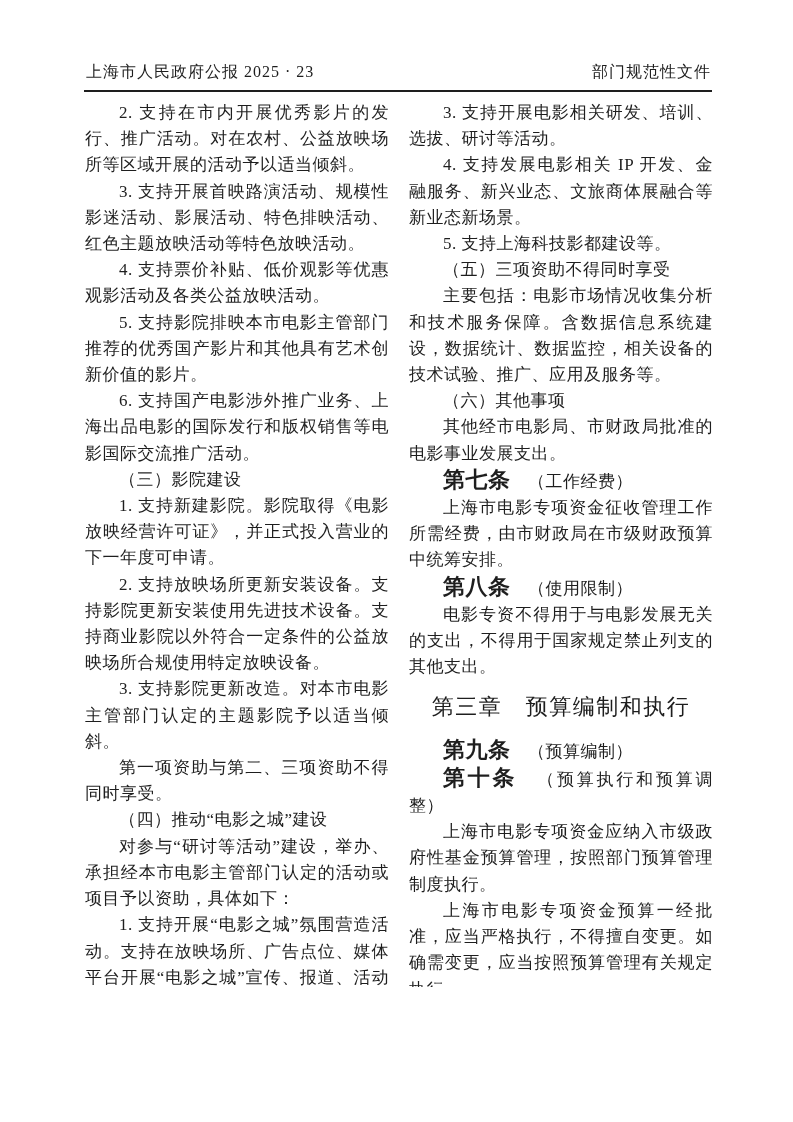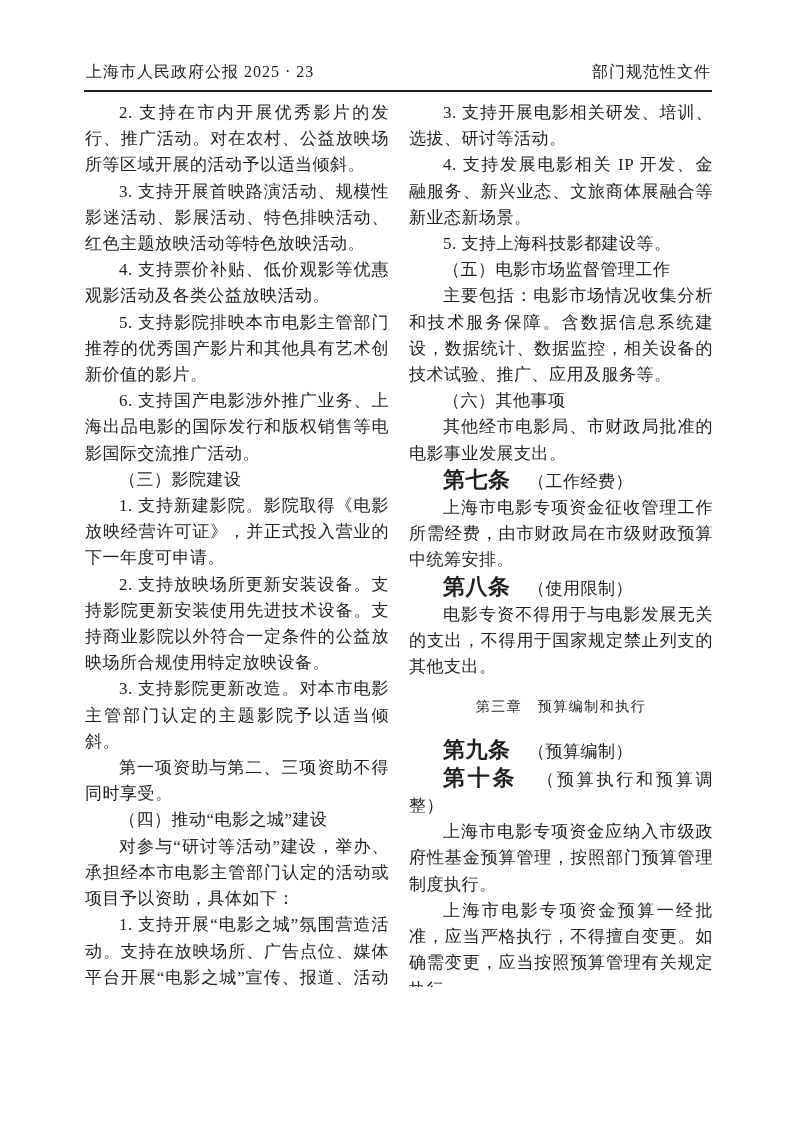--- a/index.html
+++ b/index.html
@@ -59,21 +59,21 @@
     text-indent: 2em;
   }
   .col p .lead {
     font-weight: bold;
     font-family: "Liberation Sans", "DejaVu Sans", sans-serif;
     font-size: 22px;
   }
   .col p.chapter {
     text-align: center;
     text-indent: 0;
-    font-size: 14px;
+    font-size: 22px;
     letter-spacing: 1.5px;
     margin-top: 14px;
     margin-bottom: 16px;
   }
   .footer {
     position: absolute;
     top: 1042px;
     left: 622px;
     font-size: 12px;
     letter-spacing: 3px;
@@ -106,21 +106,21 @@
         <p class="indent">第一项资助与第二、三项资助不得同时享受。</p>
         <p class="indent">（四）推动“电影之城”建设</p>
         <p class="indent">对参与“研讨等活动”建设，举办、承担经本市电影主管部门认定的活动或项目予以资助，具体如下：</p>
         <p class="indent">1. 支持开展“电影之城”氛围营造活动。支持在放映场所、广告点位、媒体平台开展“电影之城”宣传、报道、活动展示等氛围营造活动。支持开展宣传片摄制、宣传周边设计制作等活动。</p>
         <p class="indent">2. 支持优秀影片在沪摄制。对在沪拍摄制作，已在国内院线上映，取得良好社会效益与经</p>
       </div>
     <div class="col" id="col-right">
         <p class="indent">3. 支持开展电影相关研发、培训、选拔、研讨等活动。</p>
         <p class="indent">4. 支持发展电影相关 IP 开发、金融服务、新兴业态、文旅商体展融合等新业态新场景。</p>
         <p class="indent">5. 支持上海科技影都建设等。</p>
-        <p class="indent">（五）电影市场监督管理工作</p>
+        <p class="indent">（五）三项资助不得同时享受</p>
         <p class="indent">主要包括：电影市场情况收集分析和技术服务保障。含数据信息系统建设，数据统计、数据监控，相关设备的技术试验、推广、应用及服务等。</p>
         <p class="indent">（六）其他事项</p>
         <p class="indent">其他经市电影局、市财政局批准的电影事业发展支出。</p>
         <p class="indent"><span class="lead">第七条</span>　（工作经费）</p>
         <p class="indent">上海市电影专项资金征收管理工作所需经费，由市财政局在市级财政预算中统筹安排。</p>
         <p class="indent"><span class="lead">第八条</span>　（使用限制）</p>
         <p class="indent">电影专资不得用于与电影发展无关的支出，不得用于国家规定禁止列支的其他支出。</p>
         <p class="chapter">第三章　预算编制和执行</p>
         <p class="indent"><span class="lead">第九条</span>　（预算编制）</p>
         <p class="indent"><span class="lead">第十条</span>　（预算执行和预算调整）</p>

